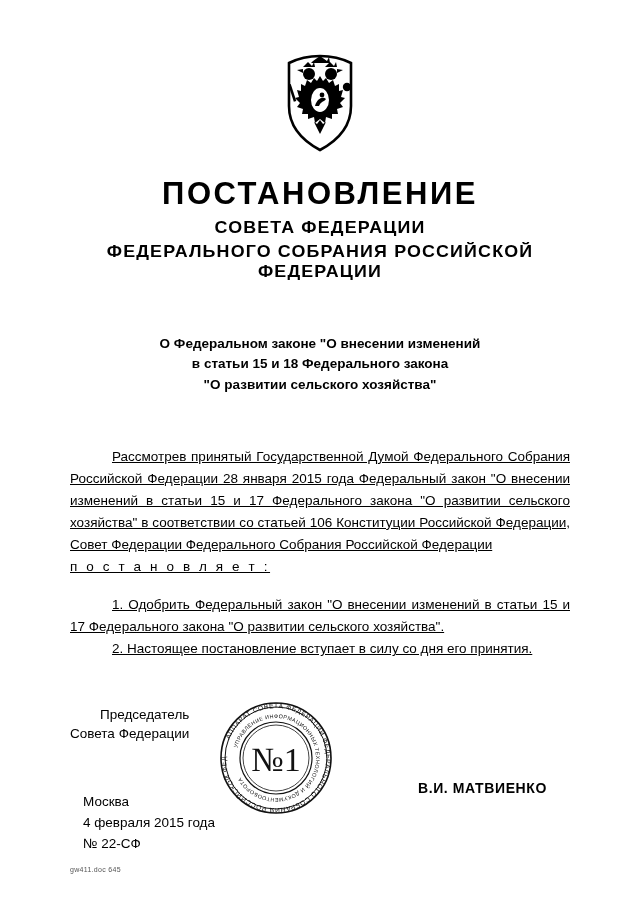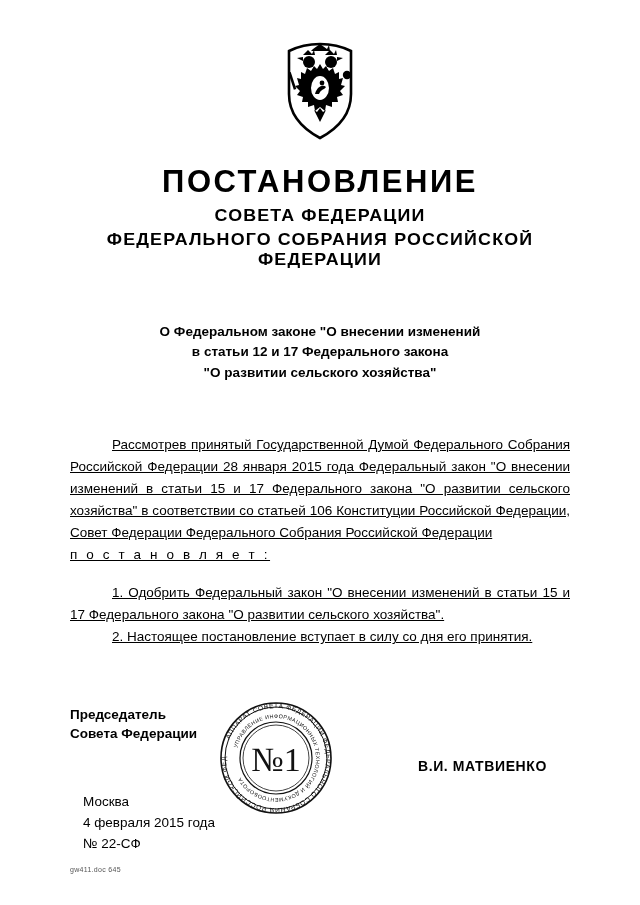--- a/index.html
+++ b/index.html
@@ -12,21 +12,21 @@
     background: #ffffff;
     font-family: "Liberation Sans", sans-serif;
     color: #000000;
     overflow: hidden;
   }
   .page {
     position: relative;
     width: 640px;
     height: 905px;
     box-sizing: border-box;
-    padding: 0 70px;
+    padding: 12px 70px;
   }
 
   
   .emblem-wrap {
     text-align: center;
     padding-top: 42px;
     height: 96px;
   }
   .emblem {
     display: inline-block;
@@ -87,27 +87,28 @@
   .para-gap {
     margin-top: 17px !important;
   }
 
   
   .sig-block {
     position: absolute;
     left: 70px;
     top: 705px;
     font-size: 13.5px;
-    font-weight: bold;
+    font-weight: normal;
     line-height: 1.42;
+    text-align: right;
   }
   .signer {
     position: absolute;
     left: 418px;
-    top: 758px;
+    top: 780px;
     font-size: 14px;
     font-weight: bold;
     letter-spacing: 0.6px;
   }
 
   
   .place-block {
     position: absolute;
     left: 83px;
     top: 792px;
@@ -176,21 +177,21 @@
   </div>
 
   <div class="title-block">
     <div class="doc-title">ПОСТАНОВЛЕНИЕ</div>
     <div class="doc-subtitle1">СОВЕТА ФЕДЕРАЦИИ</div>
     <div class="doc-subtitle2">ФЕДЕРАЛЬНОГО СОБРАНИЯ РОССИЙСКОЙ ФЕДЕРАЦИИ</div>
   </div>
 
   <div class="subject">
     <div>О Федеральном законе "О внесении изменений</div>
-    <div>в статьи 12 и 17 Федерального закона</div>
+    <div>в статьи 15 и 18 Федерального закона</div>
     <div>"О развитии сельского хозяйства"</div>
   </div>
 
   <div class="body-text">
     <p class="indent"><span>Рассмотрев принятый Государственной Думой Федерального Собрания Российской Федерации 28 января 2015 года Федеральный закон "О внесении изменений в статьи 15 и 17 Федерального закона "О развитии сельского хозяйства" в соответствии со статьей 106 Конституции Российской Федерации, Совет Федерации Федерального Собрания Российской Федерации</span></p>
     <p class="spaced">п о с т а н о в л я е т :</p>
     <p class="indent para-gap">1. Одобрить Федеральный закон "О внесении изменений в статьи 15 и 17 Федерального закона "О развитии сельского хозяйства".</p>
     <p class="indent">2. Настоящее постановление вступает в силу со дня его принятия.</p>
   </div>
 

